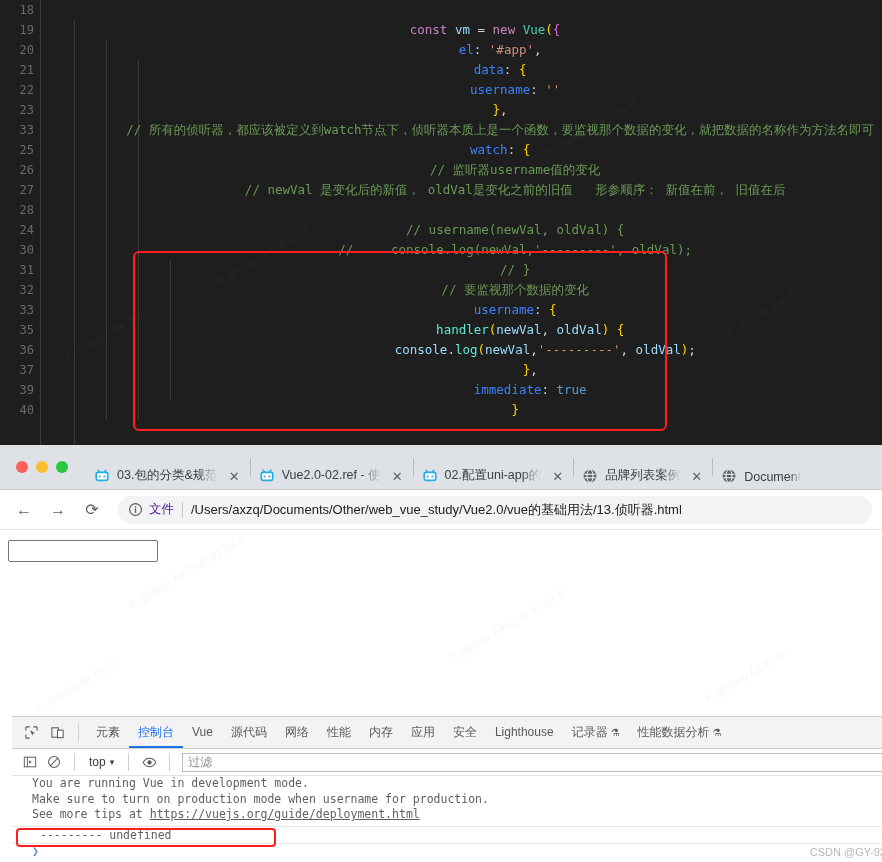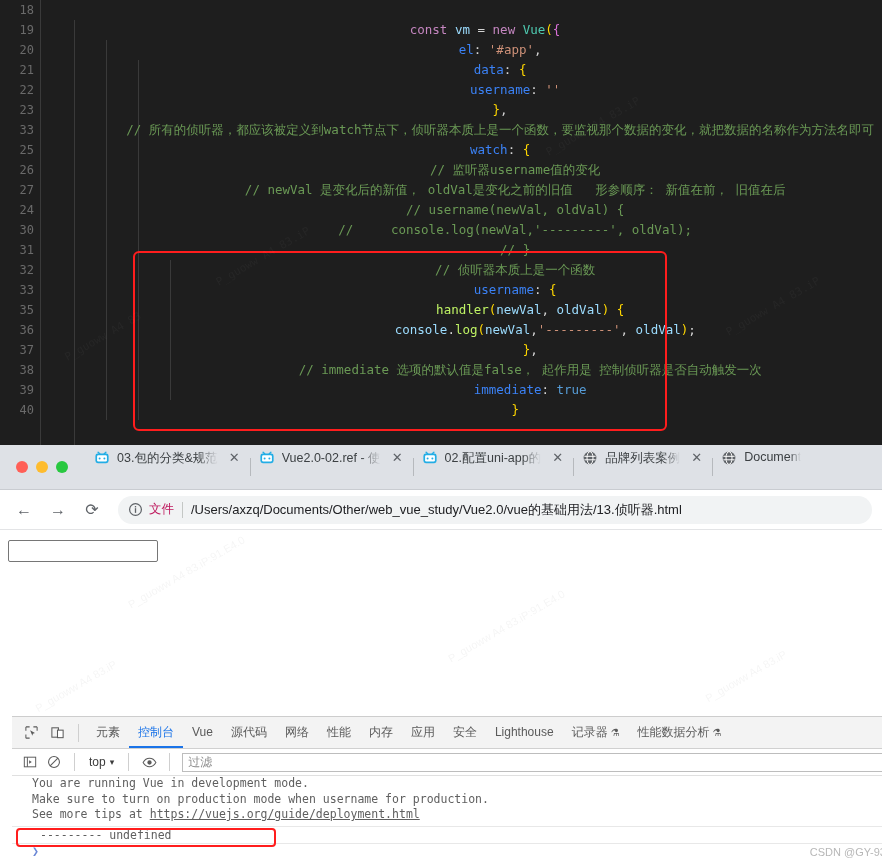--- a/index.html
+++ b/index.html
@@ -40,21 +40,21 @@
   .guides { position: absolute; left: 0; top: 0; width: 882px; height: 445px; pointer-events: none; }
   .guide { position: absolute; top: 0; bottom: 0; width: 1px; background: #3a3a3a; }
 
   
   .t-kw   { color: #c586c0; }
   .t-var  { color: #9cdcfe; }
   .t-cls  { color: #4ec9b0; }
   .t-prop { color: #3b82f6; }
   .t-str  { color: #ce9178; }
   .t-com  { color: #6a9955; }
-  .t-fn   { color: #bef264; }
+  .t-fn   { color: #5eead4; }
   .t-num  { color: #569cd6; }
 
   .code-redbox {
     position: absolute;
     left: 133px; top: 251px; width: 534px; height: 180px;
     border: 2px solid #ff1d1d; border-radius: 6px;
     pointer-events: none;
   }
 
   
@@ -68,21 +68,21 @@
     display: flex; align-items: center;
   }
   .traffic { display: flex; gap: 8px; padding-left: 16px; padding-right: 18px; align-items: center; }
   .dot { width: 12px; height: 12px; border-radius: 50%; }
   .dot.r { background: #ff5f57; }
   .dot.y { background: #febc2e; }
   .dot.g { background: #28c840; }
 
   .tabs { display: flex; align-items: center; height: 45px; flex: 1; }
   .tab {
-    display: flex; align-items: flex-start;
+    display: flex; align-items: flex-end;
     height: 34px;
     padding: 0 8px;
     color: #3c4043;
     font-size: 12.5px;
     position: relative;
     max-width: 170px;
   }
   .tab .tabicon { width: 16px; height: 16px; margin-right: 7px; flex: none; }
   .tab .tabtitle {
     white-space: nowrap; overflow: hidden;
@@ -105,21 +105,21 @@
     width: 28px; height: 28px; margin-right: 6px;
     display: flex; align-items: center; justify-content: center;
     color: #5f6368; font-size: 16px;
   }
   .omnibox {
     flex: 1; height: 28px; background: #f1f3f4; border-radius: 14px;
     display: flex; align-items: center; padding: 0 10px; margin-left: 6px;
     font-size: 13px; color: #202124;
   }
   .omni-info { width: 15px; height: 15px; margin-right: 6px; flex:none; }
-  .omni-scheme { color: #be185d; font-size: 12.5px; padding-right: 8px; }
+  .omni-scheme { color: #4c1d95; font-size: 12.5px; padding-right: 8px; }
   .omni-divider { width: 1px; height: 16px; background: #c4c7c5; margin-right: 8px; }
   .omni-url { white-space: nowrap; overflow: hidden; }
 
   .viewport { position: relative; height: 192px; background: #fff; padding: 10px 8px; }
   .page-input {
     width: 150px; height: 22px;
     border: 1px solid #767676; border-radius: 2px;
     background: #fff; font-size: 13px; padding: 0 3px;
     font-family: "Liberation Sans", sans-serif;
   }
@@ -206,29 +206,29 @@
         <div class="crow"><span class="ln">18</span><span class="ctext"></span></div>
         <div class="crow"><span class="ln">19</span><span class="ctext">    <span class="t-kw">const</span> <span class="t-var">vm</span> = <span class="t-kw">new</span> <span class="t-cls">Vue</span><span style="color:#ffd700">(</span><span style="color:#da70d6">{</span></span></div>
         <div class="crow"><span class="ln">20</span><span class="ctext">        <span class="t-prop">el</span>: <span class="t-str">'#app'</span>,</span></div>
         <div class="crow"><span class="ln">21</span><span class="ctext">        <span class="t-prop">data</span>: <span style="color:#ffd700">{</span></span></div>
         <div class="crow"><span class="ln">22</span><span class="ctext">            <span class="t-prop">username</span>: <span class="t-str">''</span></span></div>
         <div class="crow"><span class="ln">23</span><span class="ctext">        <span style="color:#ffd700">}</span>,</span></div>
         <div class="crow"><span class="ln">33</span><span class="ctext">        <span class="t-com">// 所有的侦听器，都应该被定义到watch节点下，侦听器本质上是一个函数，要监视那个数据的变化，就把数据的名称作为方法名即可</span></span></div>
         <div class="crow"><span class="ln">25</span><span class="ctext">        <span class="t-prop">watch</span>: <span style="color:#ffd700">{</span></span></div>
         <div class="crow"><span class="ln">26</span><span class="ctext">            <span class="t-com">// 监听器username值的变化</span></span></div>
         <div class="crow"><span class="ln">27</span><span class="ctext">            <span class="t-com">// newVal 是变化后的新值， oldVal是变化之前的旧值   形参顺序： 新值在前， 旧值在后</span></span></div>
+        <div class="crow"><span class="ln">28</span><span class="ctext"></span></div>
         <div class="crow"><span class="ln">24</span><span class="ctext">            <span class="t-com">// username(newVal, oldVal) {</span></span></div>
         <div class="crow"><span class="ln">30</span><span class="ctext">            <span class="t-com">//     console.log(newVal,'---------', oldVal);</span></span></div>
         <div class="crow"><span class="ln">31</span><span class="ctext">            <span class="t-com">// }</span></span></div>
-        <div class="crow"><span class="ln">32</span><span class="ctext">            <span class="t-com">// 侦听器本质上是一个函数</span></span></div>
+        <div class="crow"><span class="ln">32</span><span class="ctext">            <span class="t-com">// 要监视那个数据的变化</span></span></div>
         <div class="crow"><span class="ln">33</span><span class="ctext">            <span class="t-prop">username</span>: <span style="color:#ffd700">{</span></span></div>
         <div class="crow"><span class="ln">35</span><span class="ctext">                <span class="t-fn">handler</span><span style="color:#ffd700">(</span><span class="t-var">newVal</span>, <span class="t-var">oldVal</span><span style="color:#ffd700">)</span> <span style="color:#ffd700">{</span></span></div>
         <div class="crow"><span class="ln">36</span><span class="ctext">                    <span class="t-var">console</span>.<span class="t-fn">log</span><span style="color:#ffd700">(</span><span class="t-var">newVal</span>,<span class="t-str">'---------'</span>, <span class="t-var">oldVal</span><span style="color:#ffd700">)</span>;</span></div>
         <div class="crow"><span class="ln">37</span><span class="ctext">                <span style="color:#ffd700">}</span>,</span></div>
-        <div class="crow"><span class="ln">38</span><span class="ctext">                <span class="t-com">// immediate 选项的默认值是false， 起作用是 控制侦听器是否自动触发一次</span></span></div>
         <div class="crow"><span class="ln">39</span><span class="ctext">                <span class="t-prop">immediate</span>: <span class="t-num">true</span></span></div>
         <div class="crow"><span class="ln">40</span><span class="ctext">            <span style="color:#ffd700">}</span></span></div>
       </div>
     <div class="code-redbox"></div>
     <div class="wm wm-dark" style="left:210px;top:250px;">P_guoww A4 83.iP</div>
     <div class="wm wm-dark" style="left:540px;top:120px;">P_guoww A4 83.iP</div>
     <div class="wm wm-dark" style="left:720px;top:300px;">P_guoww A4 83.iP</div>
     <div class="wm wm-dark" style="left:60px;top:330px;">P_guoww A4 83</div>
   </div>
 

